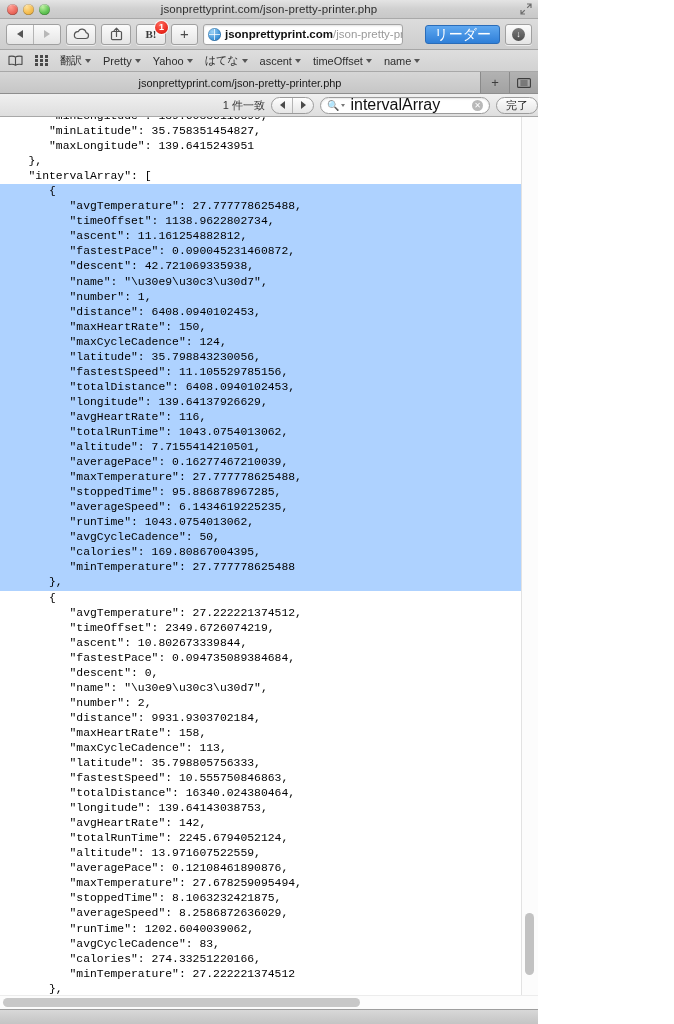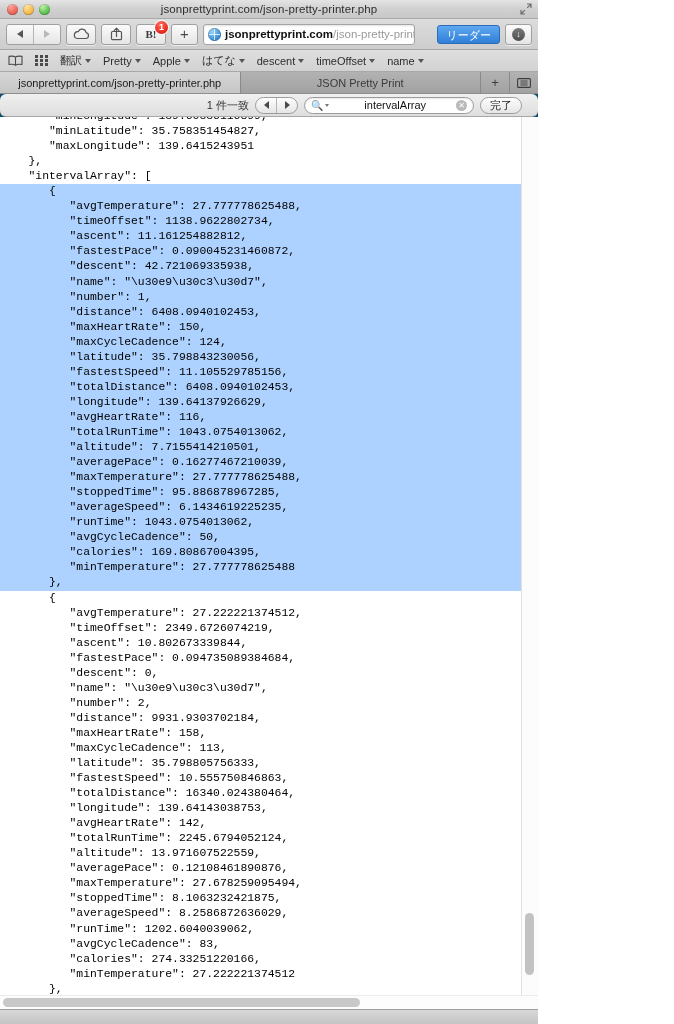--- a/index.html
+++ b/index.html
@@ -203,23 +203,23 @@
     padding: 0 3px;
     line-height: 1;
   }
   .reader-btn {
     height: 19px;
     padding: 0 8px;
     border-radius: 3px;
     background: linear-gradient(to bottom, #5fa8f0 0%, #2f7fd8 100%);
     border: 1px solid #2a6cb8;
     color: #ffffff;
-    font-size: 11px;
-    display: flex;
-    align-items: flex-end;
+    font-size: 14px;
+    display: flex;
+    align-items: flex-start;
     margin-left: 17px;
     box-sizing: border-box;
     font-family: "Liberation Sans", sans-serif;
   }
   .dl-circle {
     width: 13px; height: 13px;
     border-radius: 50%;
     background: linear-gradient(to bottom, #7a7a7a, #4d4d4d);
     display: flex;
     align-items: center;
@@ -310,23 +310,22 @@
 
   
   .findbar {
     height: 22px;
     min-height: 22px;
     background: linear-gradient(to bottom, #f0f0f0 0%, #dedede 100%);
     border-bottom: 1px solid #a8a8a8;
     display: flex;
     align-items: center;
     justify-content: flex-end;
-    padding: 0 16px;
+    padding: 0 0;
     gap: 6px;
-    border-radius: 6px;
   }
   .match-count {
     font-size: 11px;
     color: #333;
     font-family: "Liberation Sans", sans-serif;
   }
   .find-nav {
     display: flex;
     height: 17px;
     border: 1px solid #9c9c9c;
@@ -359,25 +358,24 @@
   .mag {
     font-size: 10px;
     color: #6c6c6c;
     margin-right: 2px;
   }
   .mag-caret {
     width:0;height:0;border-left:2.5px solid transparent;border-right:2.5px solid transparent;border-top:3.5px solid #777;
     margin-right: 5px;
   }
   .find-text {
-    font-size: 11px;
+    font-size: 16px;
     color: #111;
     flex: 1;
     font-family: "Liberation Sans", sans-serif;
-    text-align: center;
   }
   .clear-x {
     width: 11px; height: 11px;
     border-radius: 50%;
     background: #b9b9b9;
     color: #fff;
     font-size: 8px;
     line-height: 11px;
     text-align: center;
   }
@@ -560,47 +558,44 @@
 
     <span class="bm-item">
       <span>翻訳</span>
       <span class="caret"></span>
     </span>
     <span class="bm-item">
       <span>Pretty</span>
       <span class="caret"></span>
     </span>
     <span class="bm-item">
-      <span>Apple</span>
+      <span>Yahoo</span>
       <span class="caret"></span>
     </span>
     <span class="bm-item">
       <span>はてな</span>
       <span class="caret"></span>
     </span>
     <span class="bm-item">
-      <span>descent</span>
+      <span>ascent</span>
       <span class="caret"></span>
     </span>
     <span class="bm-item">
       <span>timeOffset</span>
       <span class="caret"></span>
     </span>
     <span class="bm-item">
       <span>name</span>
       <span class="caret"></span>
     </span>
   </div>
 
   <div class="tabbar">
     <div class="tab active">
       <span>jsonprettyprint.com/json-pretty-printer.php</span>
-    </div>
-    <div class="tab inactive">
-      <span>JSON Pretty Print</span>
     </div>
     <div class="tab-newbtn">
       <span>+</span>
     </div>
     <div class="tab-overview">
       <svg width="14" height="10" viewBox="0 0 14 10">
         <rect x="0.6" y="0.6" width="12.8" height="8.8" rx="1" fill="none" stroke="#3c3c3c" stroke-width="1.1"></rect>
         <path d="M3.4 3h7.2M3.4 5h7.2M3.4 7h7.2" stroke="#3c3c3c" stroke-width="0.9"></path>
       </svg>
     </div>

